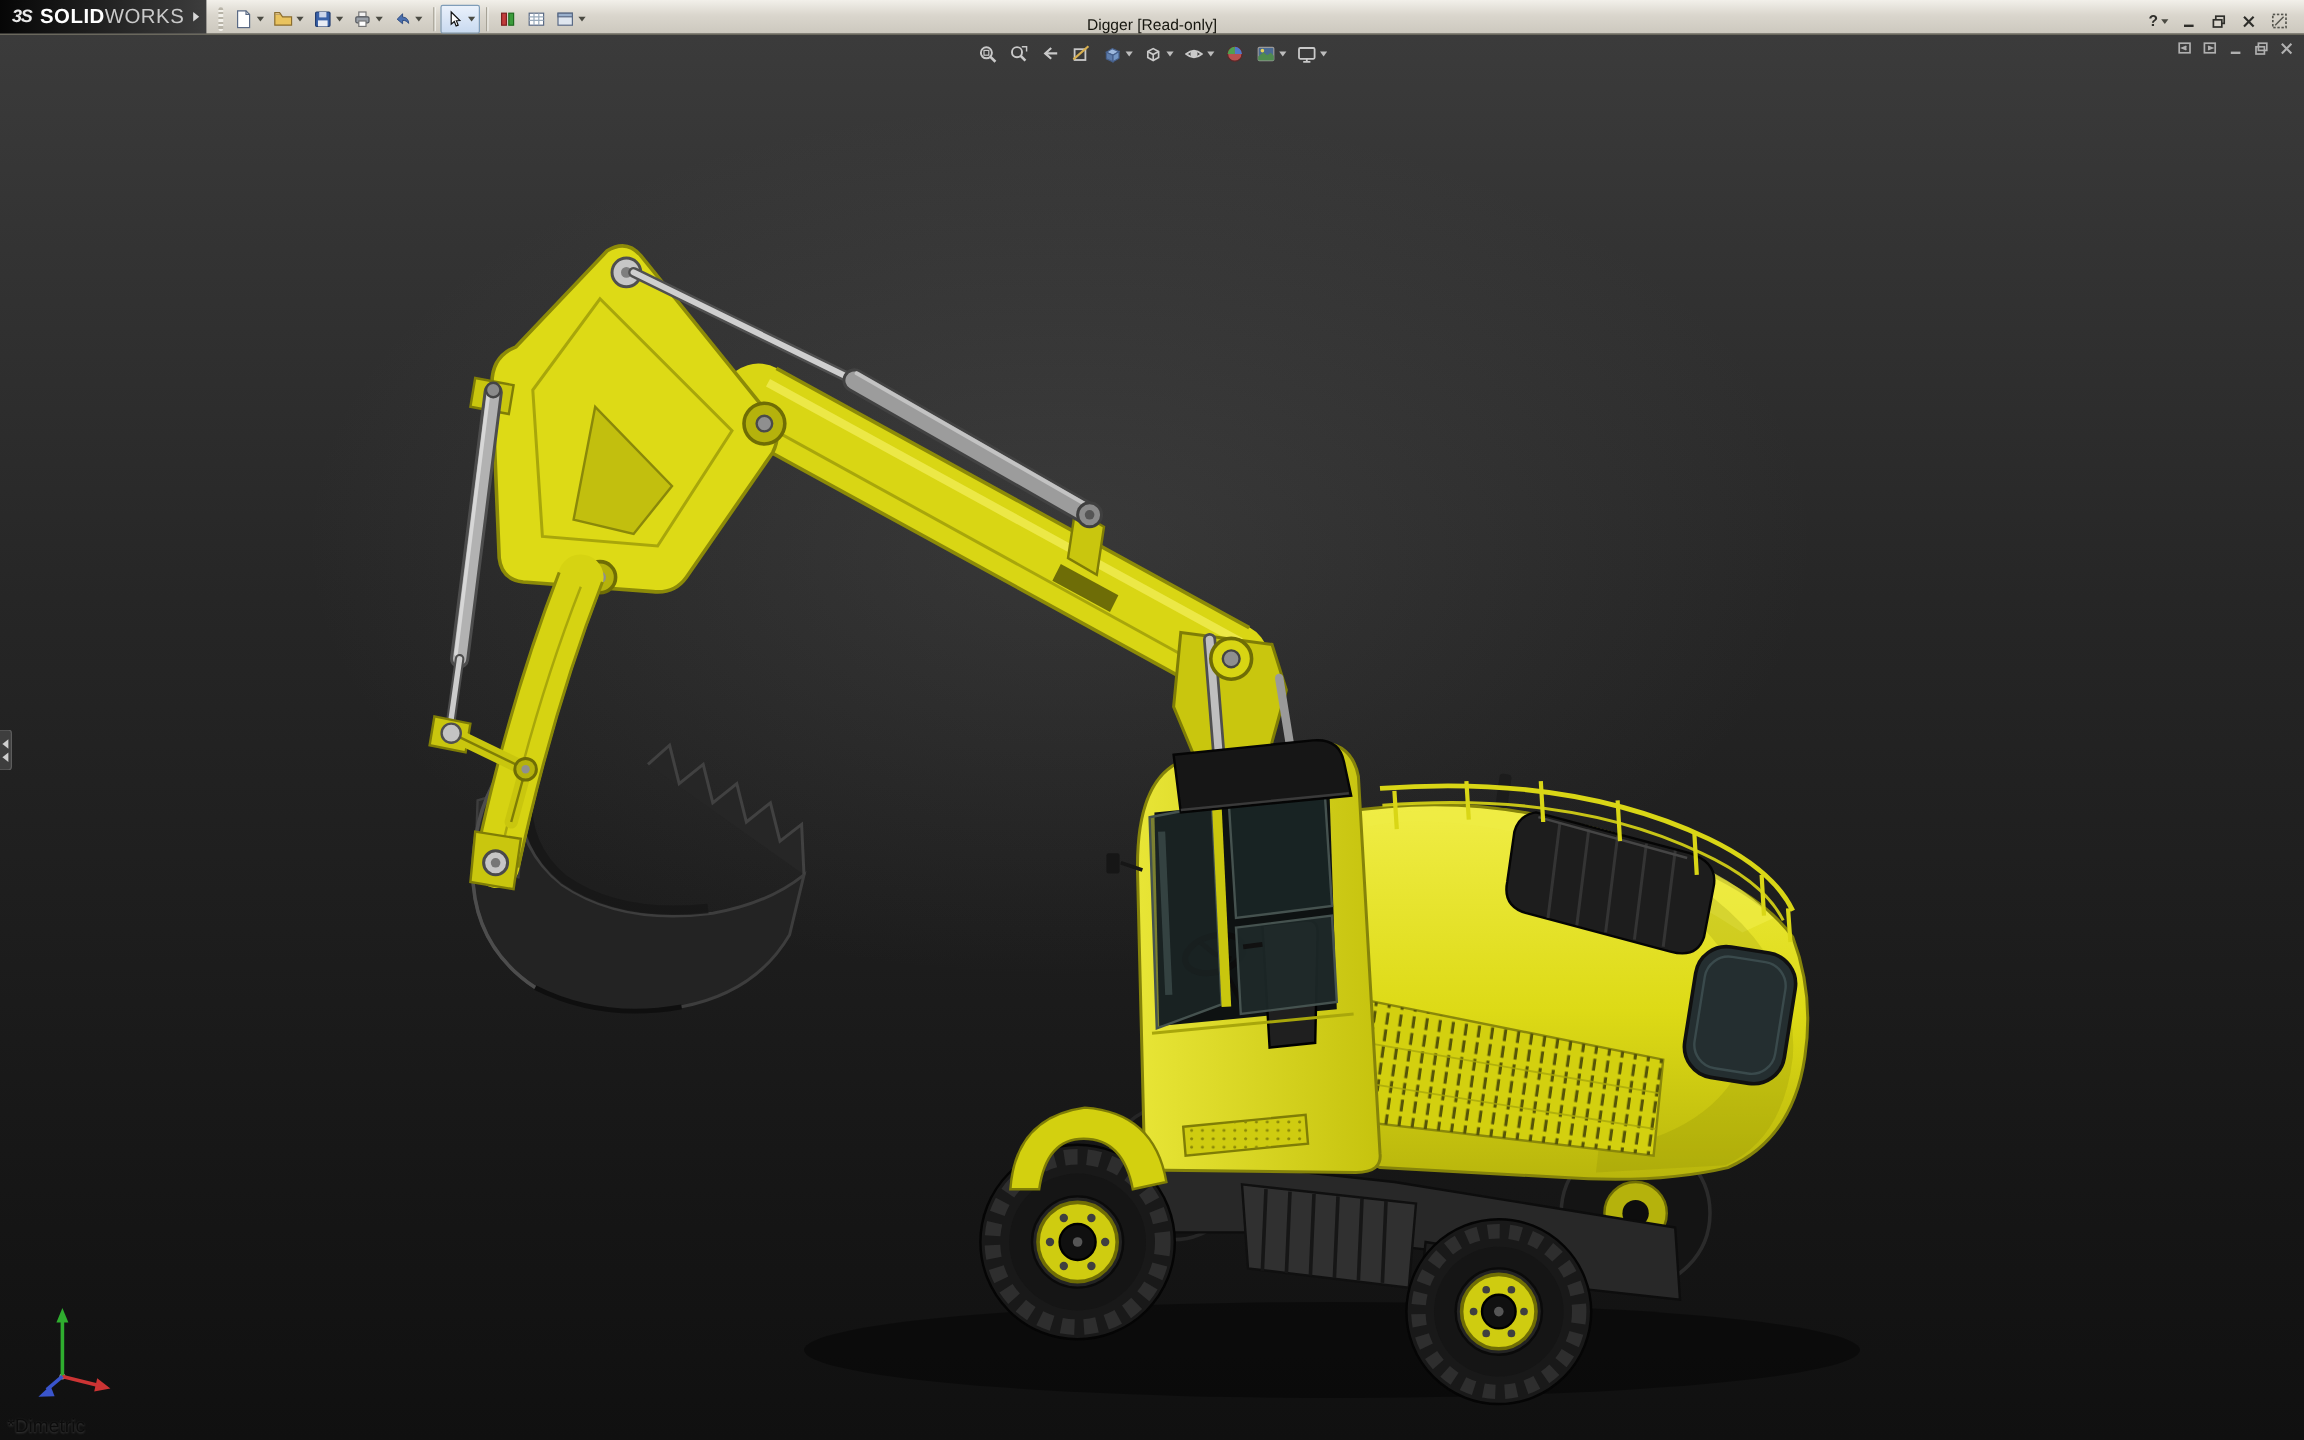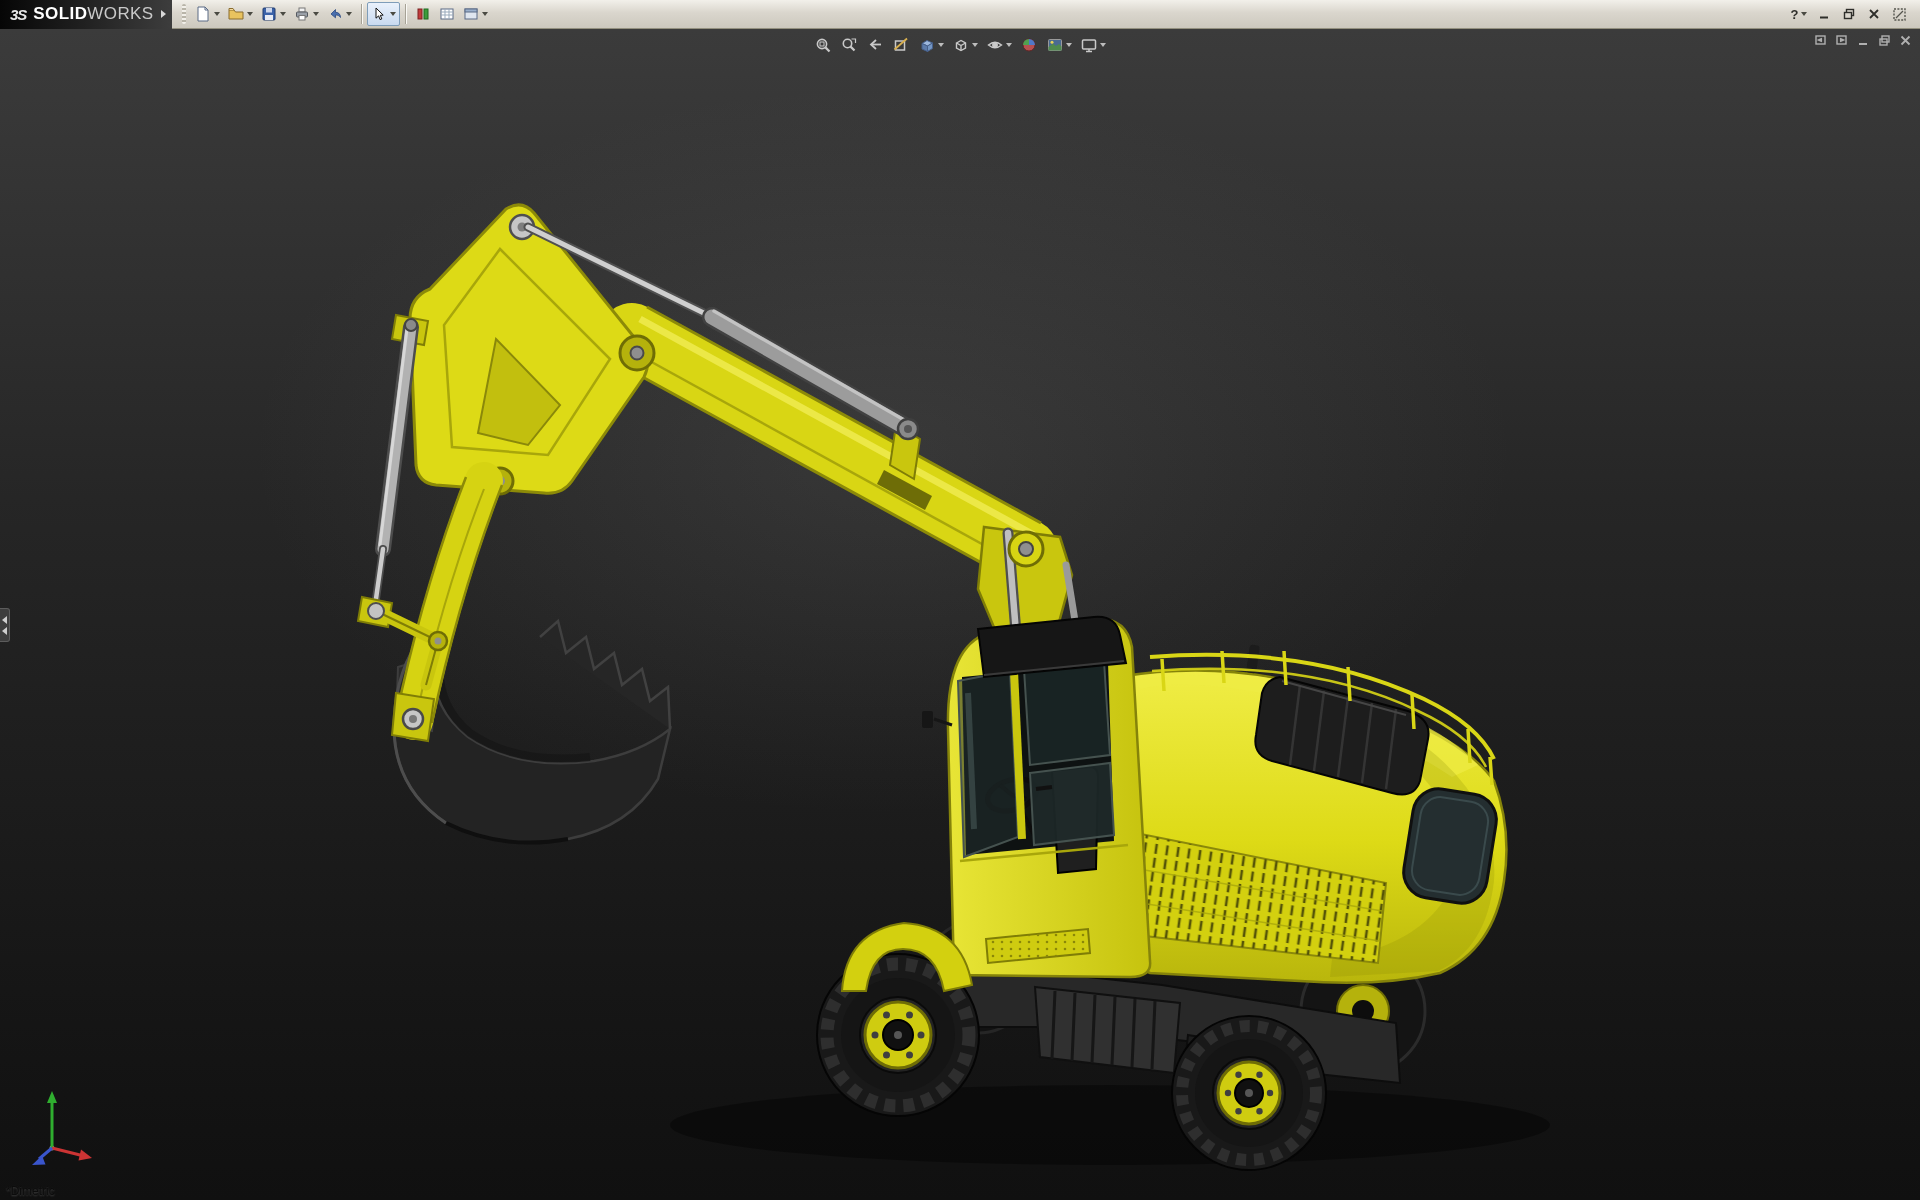--- a/index.html
+++ b/index.html
@@ -2,21 +2,21 @@
 <html style="--model_yellow: #ddda16; --model_yellow_dark: #b5b20c; --model_dark_part: #232323; --cylinder_silver: #b9b9b9; --glass: #1b2424; --triad_x: #cc3434; --triad_y: #2fae2f; --triad_z: #3a55cc; --titlebar_bg: #d8d4cb; --viewport_top: #3a3a3a; --viewport_bottom: #101010;"><head>
 <meta charset="utf-8">
 <style>
   *{margin:0;padding:0;box-sizing:border-box}
   html,body{width:1920px;height:1200px;overflow:hidden;background:#000;
     font-family:"Liberation Sans",sans-serif}
   .app{width:1920px;height:1200px;display:flex;flex-direction:column}
 
   
   .titlebar{height:29px;flex:0 0 29px;background:linear-gradient(#f2f0ea,#dad6cd 45%,#ccc8be);
-    border-bottom:1px solid #93907f;display:flex;align-items:center;position:relative}
+    border-bottom:1px solid #93907f;display:flex;align-items:flex-end;position:relative}
   .logo{height:29px;width:172px;background:linear-gradient(90deg,#060606,#242424 55%,#3d3d3d);
     display:flex;align-items:center;gap:7px;padding:0 6px 0 10px;flex:0 0 auto}
   .logo-mark{color:#e9e9e9;font-weight:bold;font-style:italic;font-size:15px;letter-spacing:-1px}
   .logo-text{font-size:17px;color:#c9c9c9;letter-spacing:.4px;white-space:nowrap}
   .logo-text b{color:#fff}
   .logo-arrow{width:0;height:0;border-top:4px solid transparent;border-bottom:4px solid transparent;
     border-left:5px solid #d8d8d8;margin-left:auto}
   .tools{display:flex;align-items:center;padding-left:8px}
   .tool{display:flex;align-items:center;height:24px;padding:2px 3px;border:1px solid transparent;
     border-radius:2px;cursor:default}
@@ -51,21 +51,21 @@
   .doc-controls{position:absolute;top:5px;right:8px;display:flex;align-items:center;gap:8px}
   .doc-controls svg{display:block}
 
   .flyout-tab{position:absolute;left:0;top:579px;width:10px;height:34px;background:#3e3e3e;
     border:1px solid #5c5c5c;border-left:none;border-radius:0 3px 3px 0;
     display:flex;flex-direction:column;align-items:center;justify-content:center;gap:3px}
   .flyout-tab i{width:0;height:0;border-top:4px solid transparent;border-bottom:4px solid transparent;
     border-right:5px solid #cfcfcf}
 
   .triad{position:absolute;left:26px;bottom:26px}
-  .view-label{position:absolute;left:6px;bottom:2px;font-size:12px;color:#0c0c0c;
+  .view-label{position:absolute;left:6px;bottom:2px;font-size:16px;color:#0c0c0c;
     text-shadow:0 1px 2px rgba(190,190,190,.30)}
   .fill-yellow-dark{fill:var(--model_yellow_dark,#b5b20c)}
 </style>
 </head>
 <body>
 
 <div class="app">
 
   <div class="titlebar">
     <div class="logo">
@@ -157,20 +157,21 @@
         <span>
             <svg width="16" height="16" viewBox="0 0 16 16">
               <rect x="2" y="3" width="12" height="10" fill="#dfe6ef" stroke="#5a6a85"></rect>
               <rect x="2" y="3" width="12" height="3" fill="#9ab0cc" stroke="#5a6a85"></rect>
             </svg>
           </span>
         <span class="caret"></span>
       </div>
     </div>
 
+    <div class="win-title">Digger [Read-only]</div>
 
     <div class="win-controls">
       <div class="win-btn">
         <span>?</span>
         <span class="caret"></span>
       </div>
       <div class="win-btn">
         <span>
             <svg width="12" height="12" viewBox="0 0 12 12">
               <rect x="2" y="8.5" width="8" height="2" fill="#2e2e2a"></rect>

